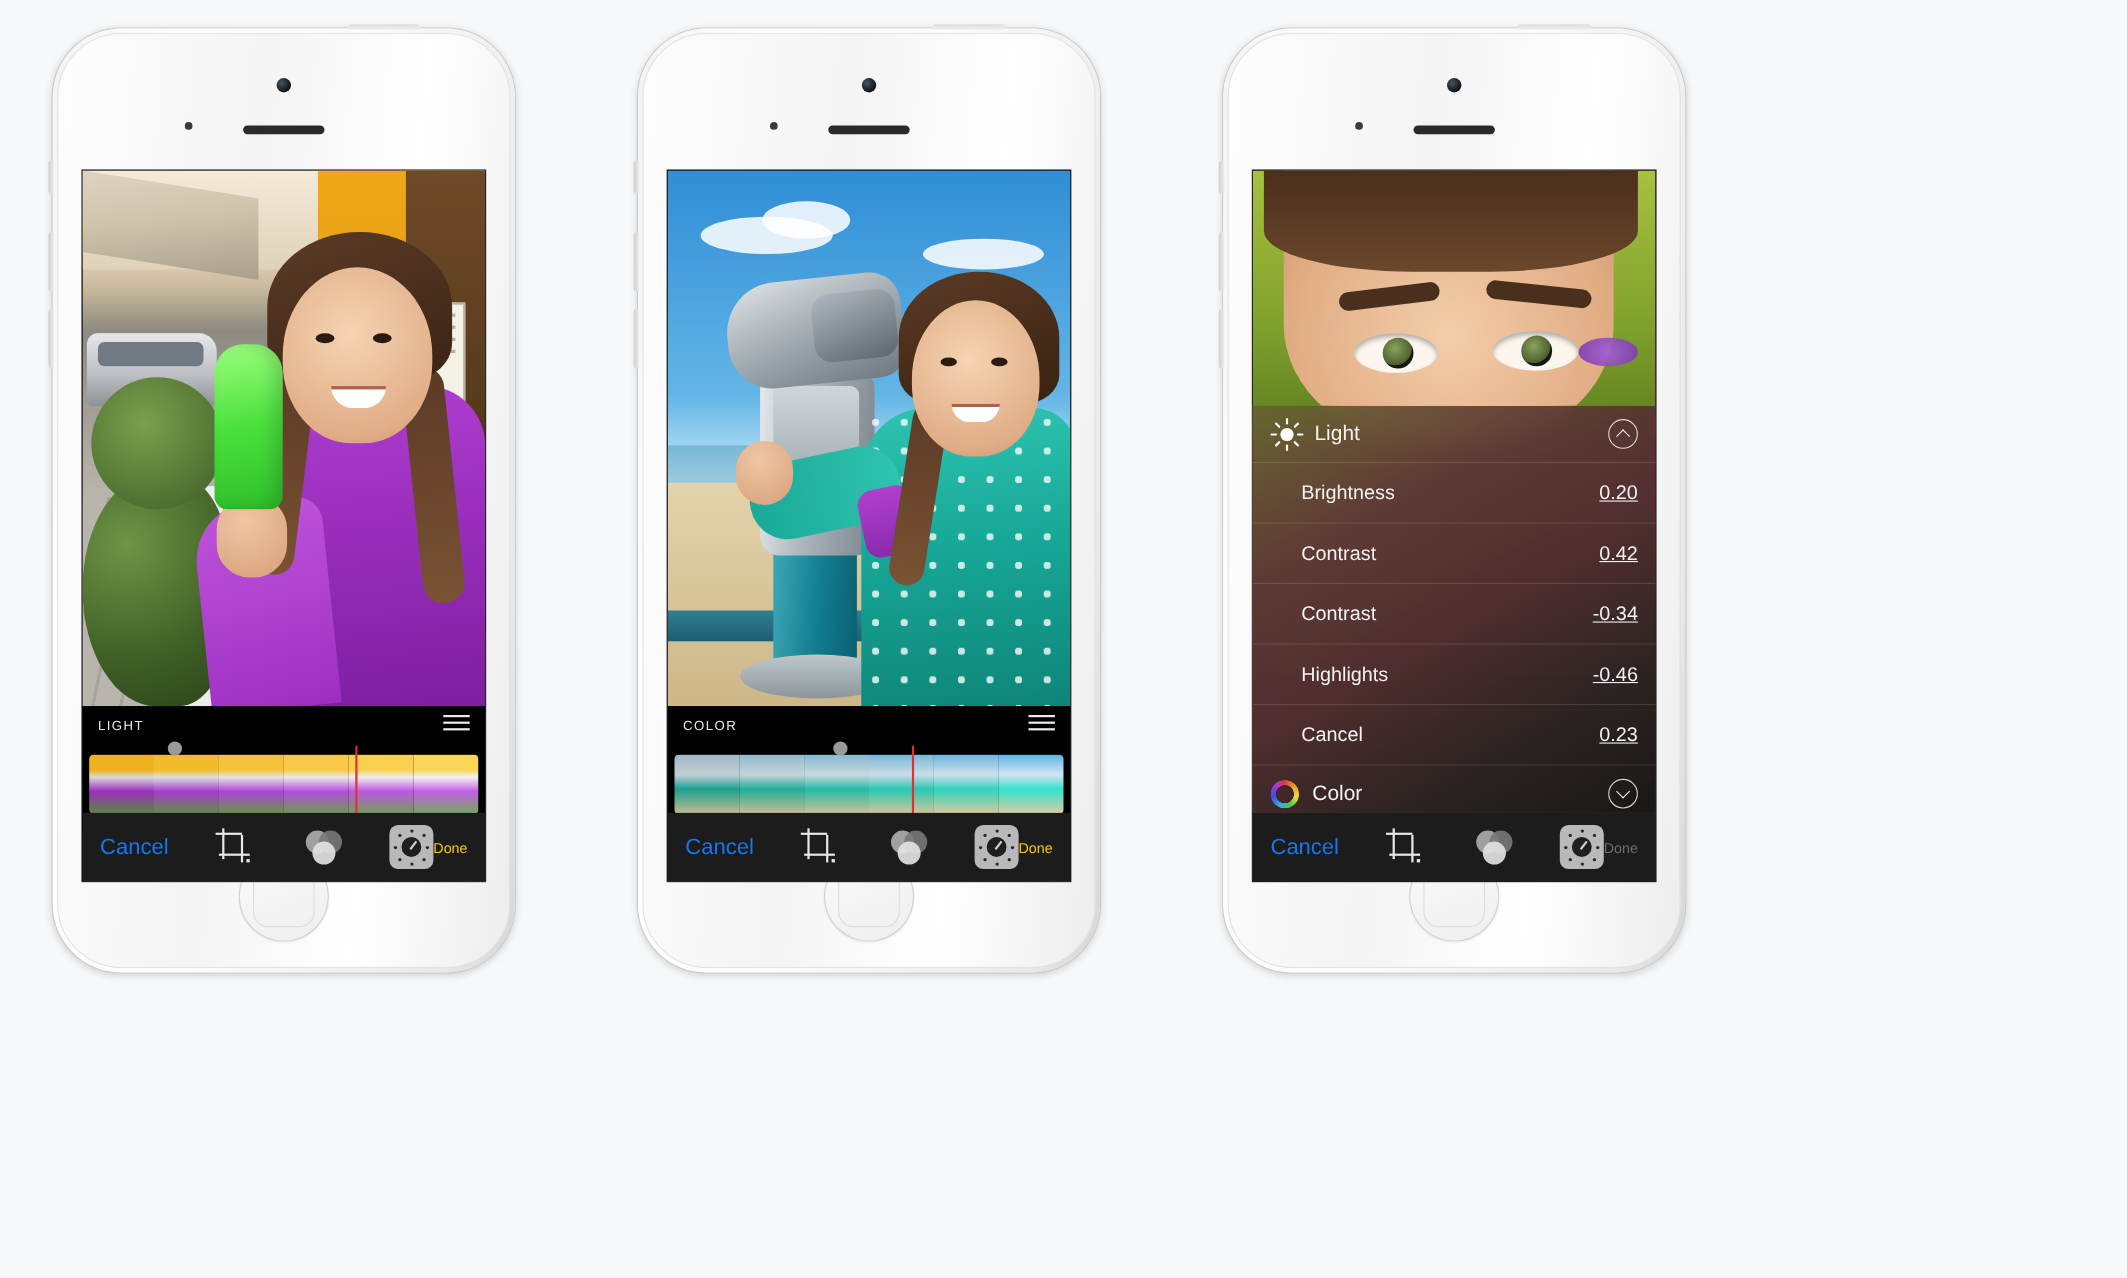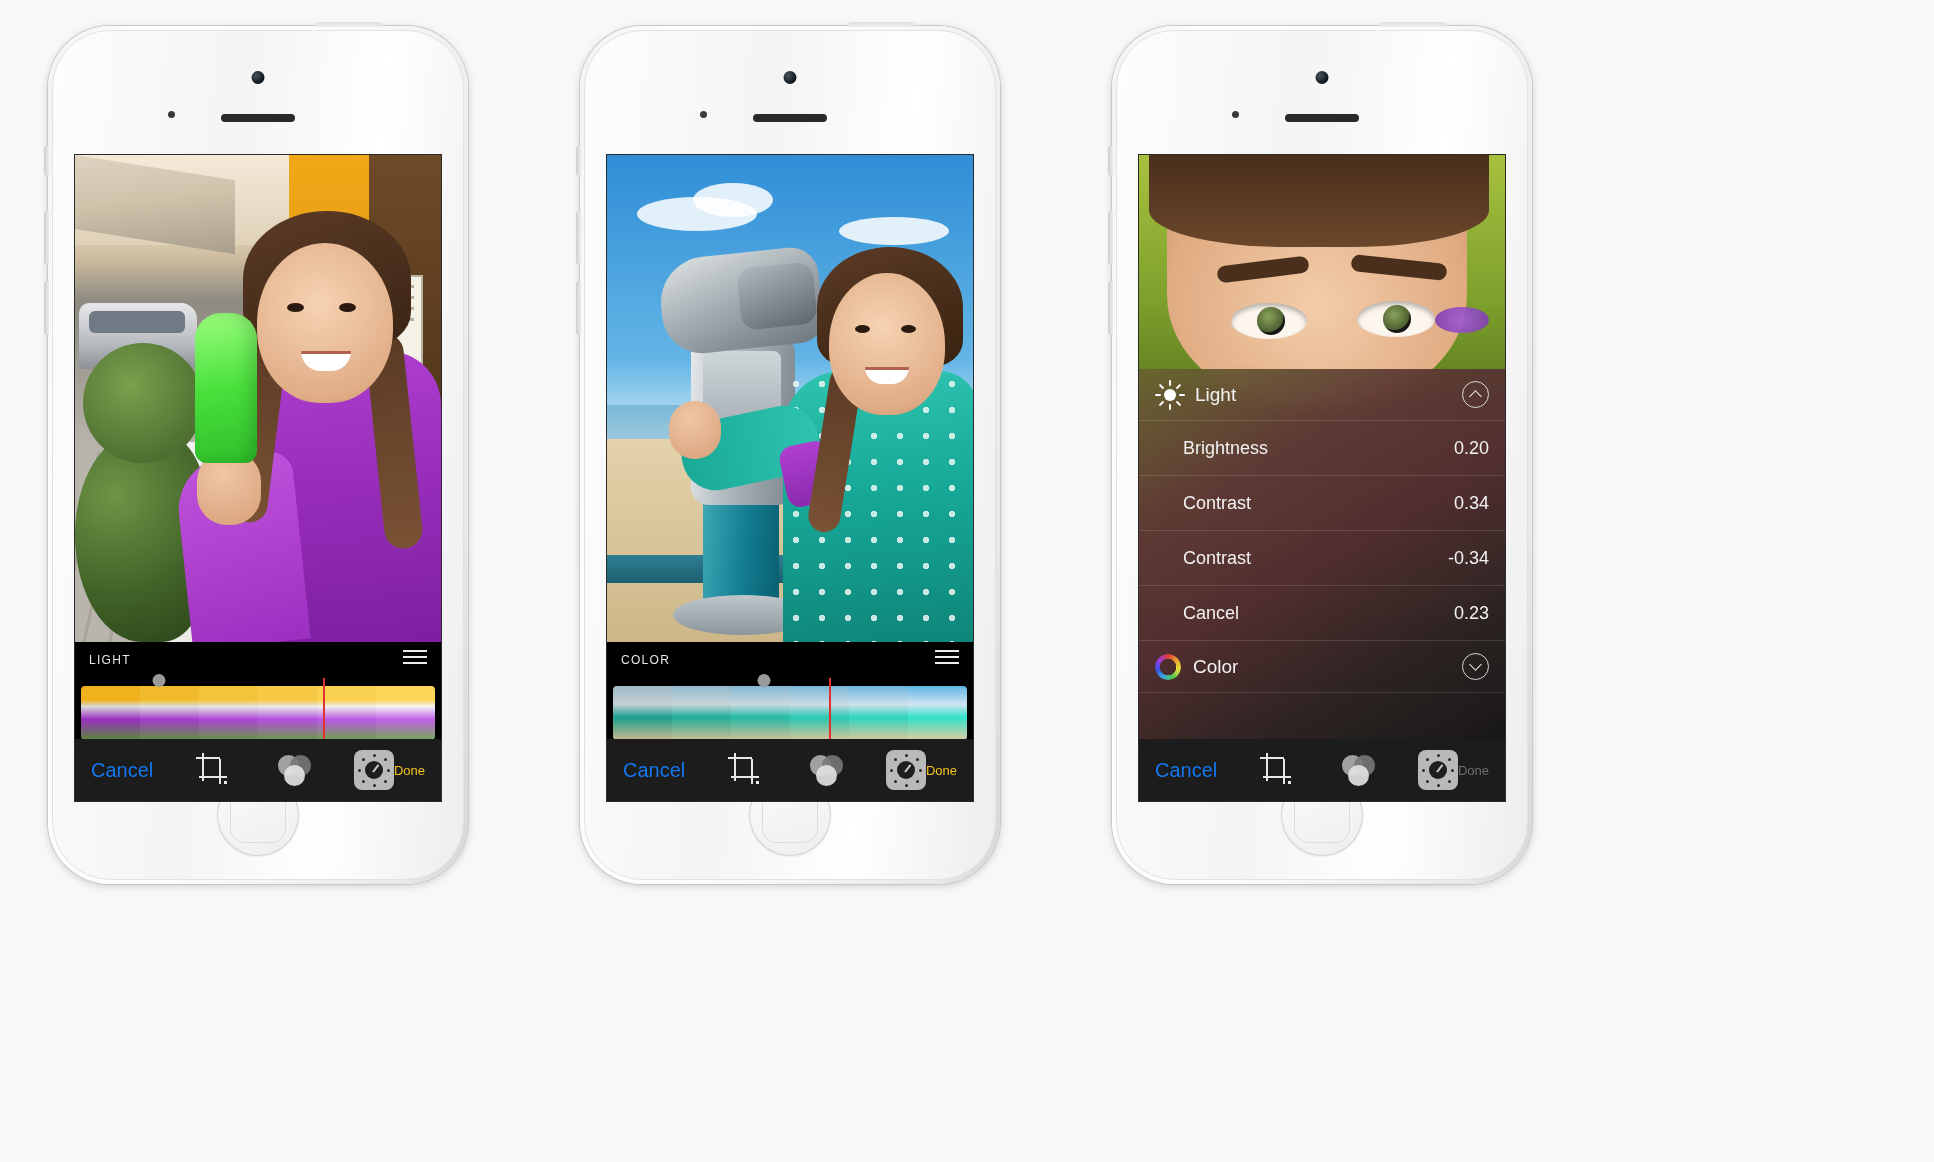--- a/index.html
+++ b/index.html
@@ -259,21 +259,21 @@
 
   
   .adjpanel { position:absolute; left:0; right:0; top:214px; bottom:62px;
               background: linear-gradient(150deg, rgba(104,100,48,.93) 0%, rgba(92,56,52,.94) 28%,
                           rgba(78,44,46,.95) 52%, rgba(40,33,33,.96) 78%, rgba(22,22,22,.97) 100%);
               backdrop-filter: blur(8px); }
   .adjrow { display:flex; align-items:center; height:55px; padding:0 16px;
             border-bottom:1px solid rgba(255,255,255,.13); cursor:pointer; }
   .adjrow.head { height:52px; }
   .adjrow .rlabel { color:#f2f2f2; font-size:19px; }
-  .adjrow .rvalue { margin-left:auto; color:#f2f2f2; font-size:19px; }
+  .adjrow .rvalue { margin-left:auto; color:#f2f2f2; font-size:19px;text-decoration:underline; }
   .adjrow.sub .rlabel { margin-left:28px; font-size:18px; }
   .adjrow.sub .rvalue { font-size:18px; }
   .rowicon { width:30px; height:30px; position:relative; margin-right:10px; }
 
   
   .ic-sun .core { position:absolute; left:9px; top:9px; width:12px; height:12px;
                   border-radius:50%; background:#fff; }
   .ic-sun .ray { position:absolute; left:14px; top:0px; width:2px; height:6px;
                  background:#fff; transform-origin: 1px 15px; border-radius:1px; }
 
@@ -526,25 +526,29 @@
           <div class="rlabel">Light</div>
           <div class="chev up"></div>
         </div>
 
         <div class="adjrow sub">
           <div class="rlabel">Brightness</div>
           <div class="rvalue">0.20</div>
         </div>
         <div class="adjrow sub">
           <div class="rlabel">Contrast</div>
-          <div class="rvalue">0.34</div>
+          <div class="rvalue">0.42</div>
         </div>
         <div class="adjrow sub">
           <div class="rlabel">Contrast</div>
           <div class="rvalue">-0.34</div>
+        </div>
+        <div class="adjrow sub">
+          <div class="rlabel">Highlights</div>
+          <div class="rvalue">-0.46</div>
         </div>
         <div class="adjrow sub">
           <div class="rlabel">Cancel</div>
           <div class="rvalue">0.23</div>
         </div>
 
         <div class="adjrow head">
           <div class="ic-ring"></div>
           <div class="rlabel">Color</div>
           <div class="chev down"></div>

